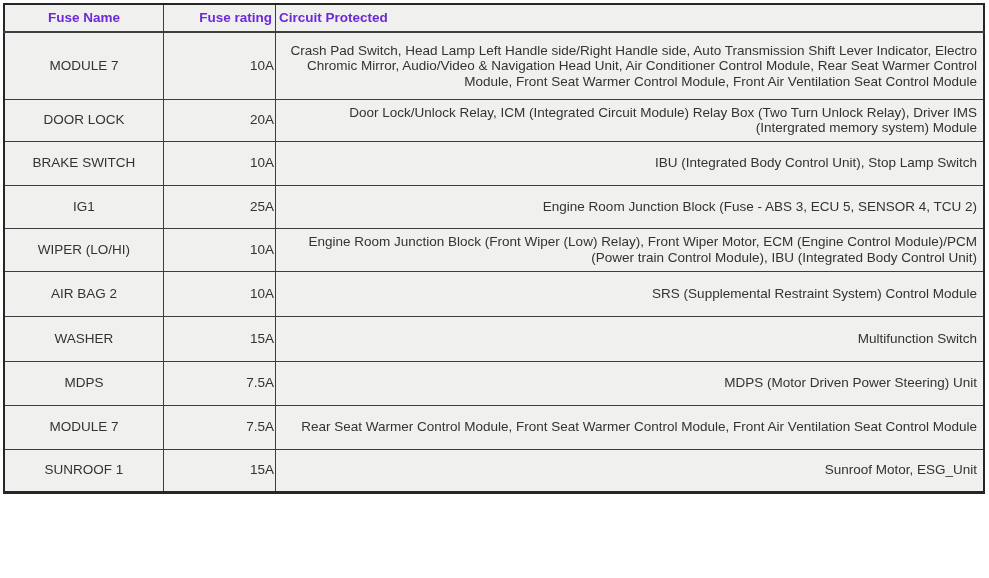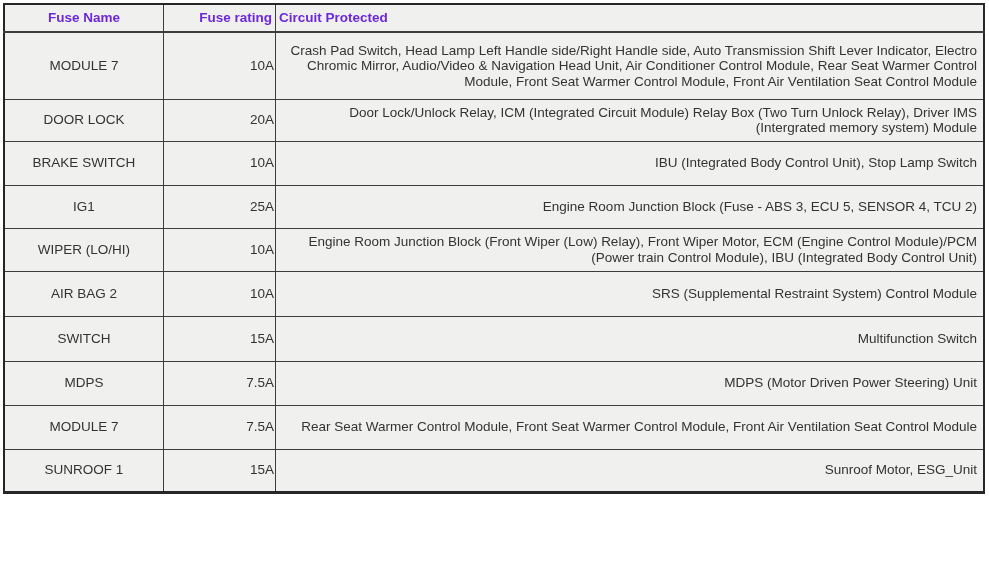--- a/index.html
+++ b/index.html
@@ -89,21 +89,21 @@
           <td class="cell-name">WIPER (LO/HI)</td>
           <td class="cell-rating">10A</td>
           <td class="cell-circuit">Engine Room Junction Block (Front Wiper (Low) Relay), Front Wiper Motor, ECM (Engine Control Module)/PCM (Power train Control Module), IBU (Integrated Body Control Unit)</td>
         </tr>
         <tr style="height: 45px;">
           <td class="cell-name">AIR BAG 2</td>
           <td class="cell-rating">10A</td>
           <td class="cell-circuit">SRS (Supplemental Restraint System) Control Module</td>
         </tr>
         <tr style="height: 45px;">
-          <td class="cell-name">SWITCH</td>
+          <td class="cell-name">WASHER</td>
           <td class="cell-rating">15A</td>
           <td class="cell-circuit">Multifunction Switch</td>
         </tr>
         <tr style="height: 44px;">
           <td class="cell-name">MDPS</td>
           <td class="cell-rating">7.5A</td>
           <td class="cell-circuit">MDPS (Motor Driven Power Steering) Unit</td>
         </tr>
         <tr style="height: 44px; padding-left: 25px;">
           <td class="cell-name">MODULE 7</td>

